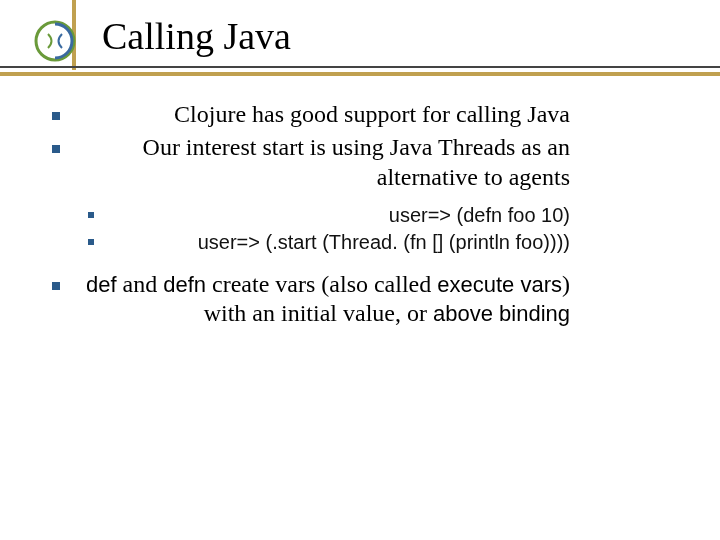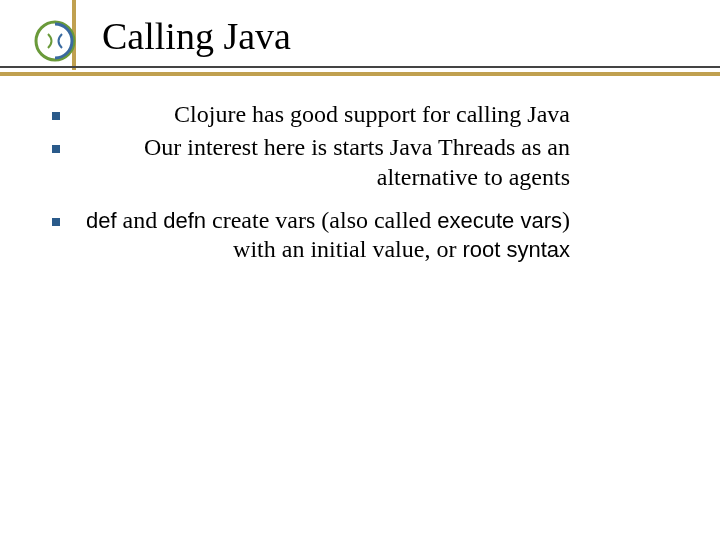--- a/index.html
+++ b/index.html
@@ -127,26 +127,28 @@
     </svg>
   </div>
 
   <div class="title">Calling Java</div>
   <div class="under-dark"></div>
   <div class="under-gold"></div>
 
   <div class="content">
     <ul class="top">
       <li>Clojure has good support for calling Java</li>
-      <li>Our interest here is starts Java Threads as an alternative to agents</li>
+      <li>Our interest start is using Java Threads as an alternative to agents</li>
     </ul>
 
     <ul class="sub">
+      <li>user=&gt; (defn foo 10)</li>
+      <li>user=&gt; (.start (Thread. (fn [] (println foo))))</li>
     </ul>
 
     <ul class="top">
       <li>
-        <span class="sans code-kw">def</span><span> and </span><span class="sans code-kw">defn</span><span> create vars (also called </span><span class="sans">execute vars</span><span>) with an initial value, or </span><span class="sans">root syntax</span>
+        <span class="sans code-kw">def</span><span> and </span><span class="sans code-kw">defn</span><span> create vars (also called </span><span class="sans">execute vars</span><span>) with an initial value, or </span><span class="sans">above binding</span>
       </li>
     </ul>
   </div>
 
 </div>
 
 </body></html>

